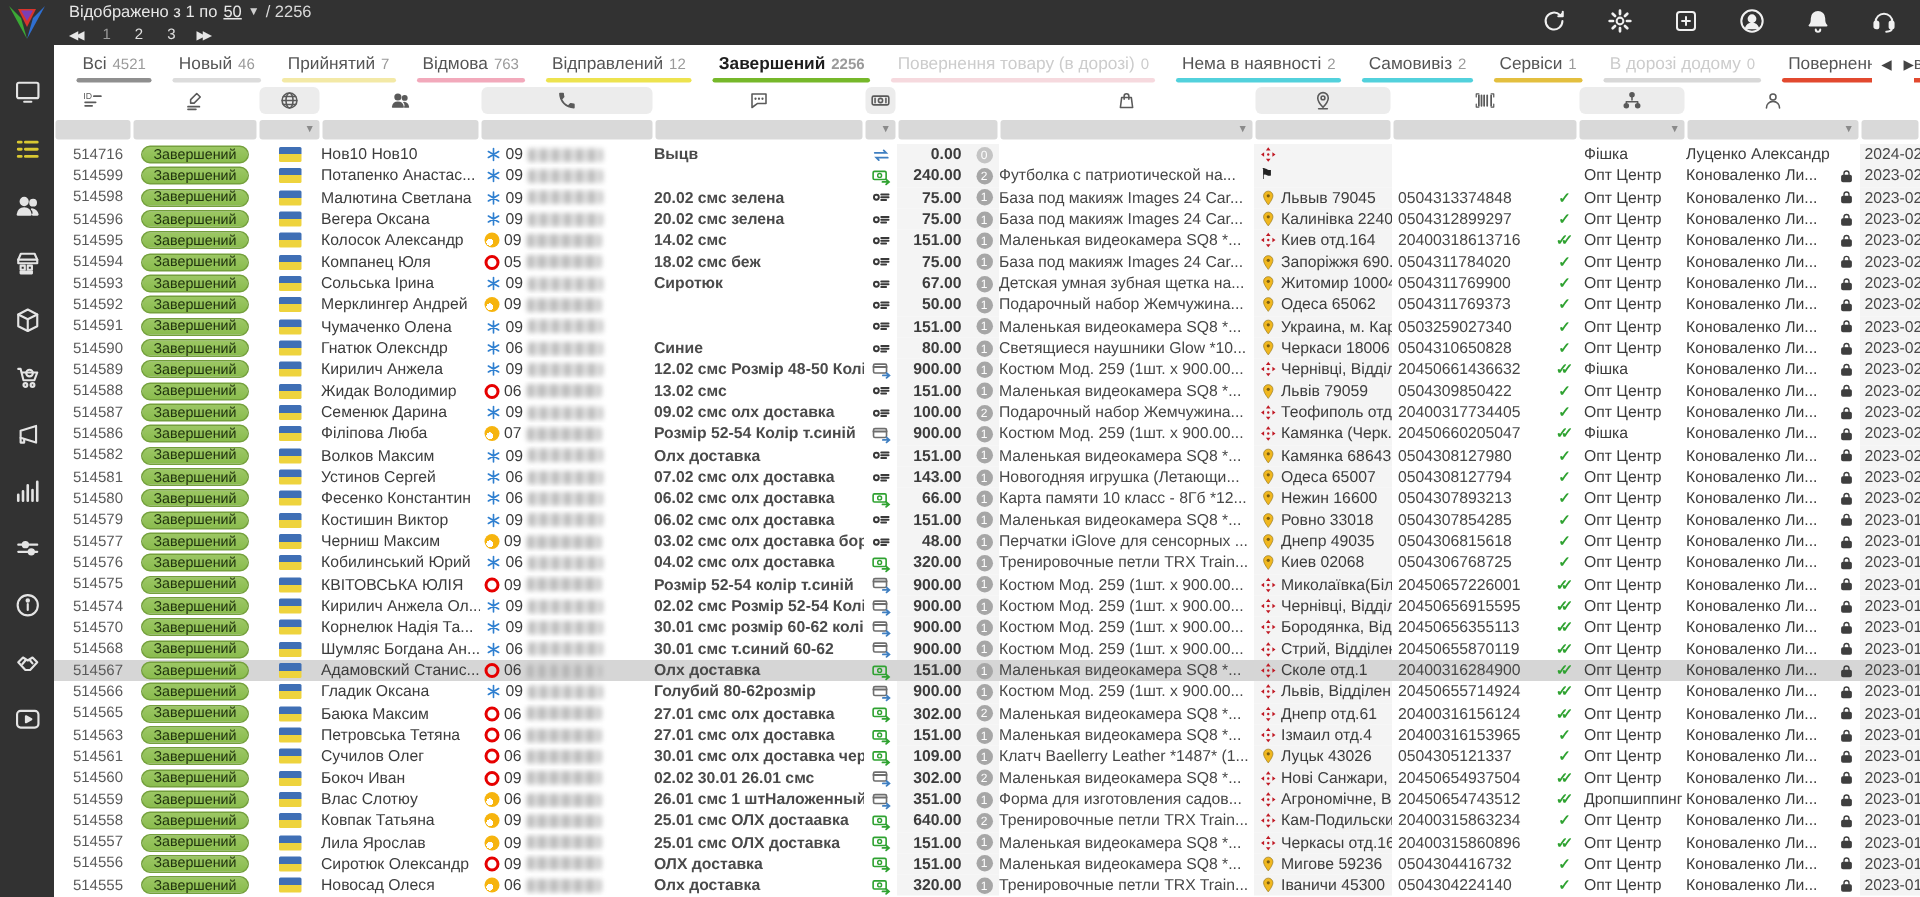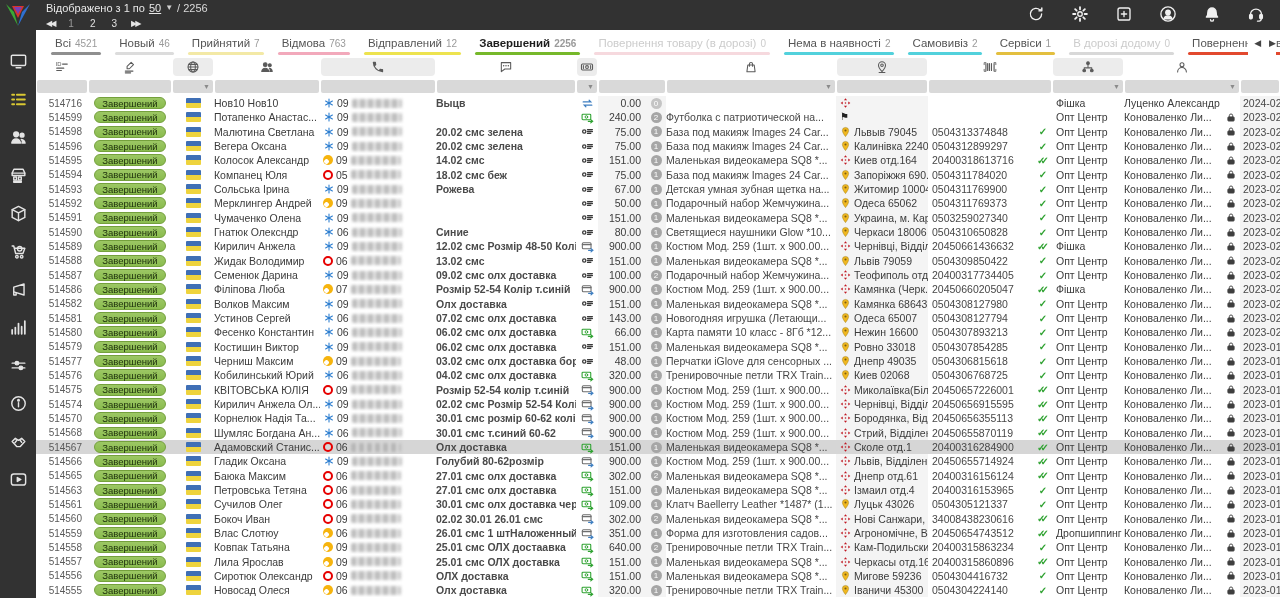--- a/index.html
+++ b/index.html
@@ -71,21 +71,21 @@
   .c-phone { width:116px; gap:3px; padding-left:3px; }
   .opic { width:11px; height:11px; display:inline-flex; align-items:center; justify-content:center; flex:none; }
   .opic svg { width:10px; height:10px; }
   .op-vodafone { border:2.5px solid #e60000; border-radius:50%; width:10px; height:10px; }
   .op-lifecell { width:10px; height:10px; border-radius:50%; background:radial-gradient(circle at 35% 65%, #fff 0 2.2px, #f6b40e 2.3px); }
   .blurnum { display:inline-block; width:50px; height:9px; border-radius:2px;
              background:repeating-linear-gradient(90deg,#adadad 0 5px,#dcdcdc 5px 8px); filter:blur(1.6px); opacity:.8; }
   .c-comment { width:140px; color:#4a4a4a;font-weight:bold; }
   .c-pay { width:22px; justify-content:center; }
   .c-pay svg { width:13px; height:13px; }
-  .c-amount { width:48px; justify-content:flex-end; padding-right:5px; }
+  .c-amount { width:48px; justify-content:flex-end; padding-right:5px;font-weight:bold; }
   .c-qty { width:20px; justify-content:center; }
   .qtyb { width:11px; height:11px; border-radius:50%; background:#a6a6a6; color:#fff; font-size:8px; display:flex; align-items:center; justify-content:center; }
   .qtyb.zero { background:#c4c4c4; }
   .c-product { width:170px; color:#474747; }
   .c-del { width:92px; gap:3px; padding-left:4px; }
   .delic { width:11px; height:12px; flex:none; display:inline-flex; }
   .delic svg { width:11px; height:12px; }
   .delic.flagb { font-size:10px; color:#222; line-height:12px; }
   .c-ttn { width:106px; padding-left:4px; color:#474747; }
   .c-check { width:18px; justify-content:center; color:#2fa231; font-weight:bold; font-size:10px; }
@@ -832,21 +832,21 @@
     <div class="c c-name">Сольська Ірина</div>
     <div class="c c-phone">
       <span class="opic">
               <svg viewBox="0 0 24 24" stroke="#2e7fd0" stroke-width="2.6" stroke-linecap="round">
                 <path d="M12 2.5v19M3.8 7.2l16.4 9.6M20.2 7.2L3.8 16.8"></path>
               </svg>
             </span>
       <span class="pfx">09</span>
       <span class="blurnum"></span>
     </div>
-    <div class="c c-comment">Рожева</div>
+    <div class="c c-comment">Сиротюк</div>
     <div class="c c-pay">
             <svg viewBox="0 0 24 24" stroke="#3a3a3a" stroke-width="2.4" fill="none" stroke-linecap="round">
               <circle cx="6" cy="12" r="3"></circle>
               <path d="M12 8.5h9M12 12h9M12 15.5h6"></path>
             </svg>
           </div>
     <div class="c c-amount shade">67.00</div>
     <div class="c c-qty shade">
             <span class="qtyb">1</span>
           </div>
@@ -2059,21 +2059,21 @@
               <svg viewBox="0 0 24 24" fill="#c01823">
                 <path d="M12 1.5l3.4 4.5H8.6z"></path>
                 <path d="M12 22.5L8.6 18h6.8z"></path>
                 <path d="M1.5 12L6 8.6v6.8z"></path>
                 <path d="M22.5 12L18 15.4V8.6z"></path>
                 <circle cx="12" cy="12" r="1.7"></circle>
               </svg>
             </span>
       <span class="city">Нові Санжари, ...</span>
     </div>
-    <div class="c c-ttn">34008438230616</div>
+    <div class="c c-ttn">20450654937504</div>
     <div class="c c-check double">✓✓</div>
     <div class="c c-type">Опт Центр</div>
     <div class="c c-mgr">Коноваленко Ли...</div>
     <div class="c c-lock">
             <svg viewBox="0 0 24 24" fill="none" stroke="#3f3f3f" stroke-width="2.2">
               <rect x="4.5" y="10.5" width="15" height="10" rx="1.8" fill="#3f3f3f"></rect>
               <path d="M8 10.5V7.5a4 4 0 0 1 8 0v3"></path>
             </svg>
           </div>
     <div class="c c-date shade">2023-01</div>

